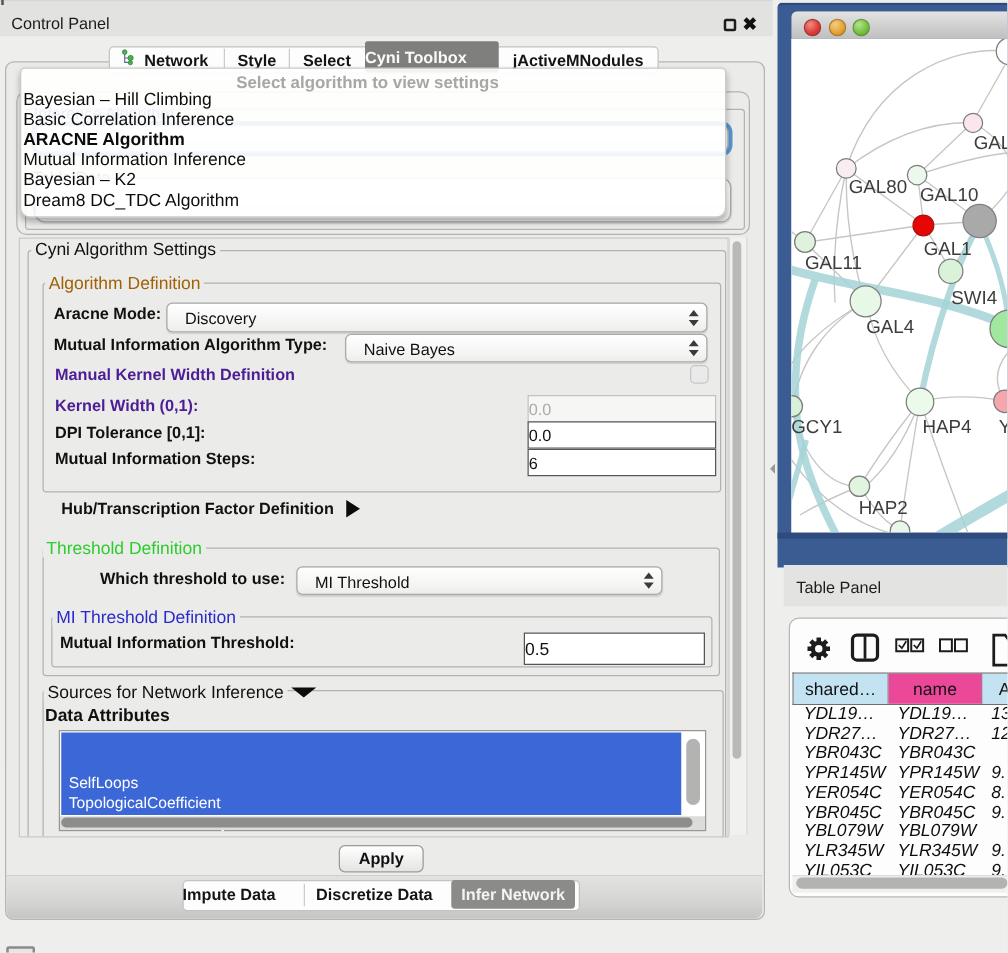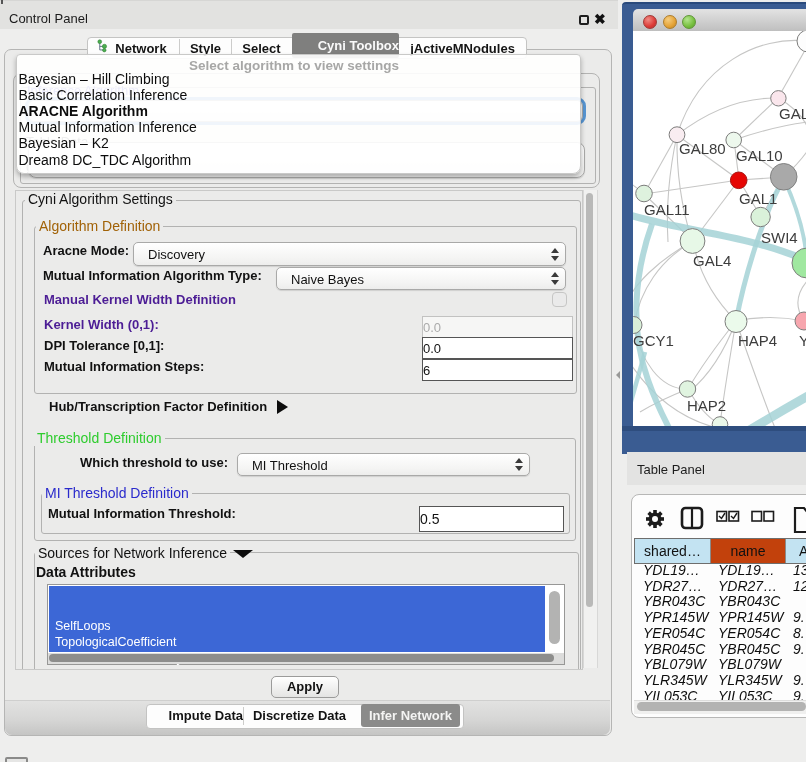--- a/index.html
+++ b/index.html
@@ -27,21 +27,21 @@
 <div class="abs" style="left:1px;top:0;width:2px;height:4px;background:#555;"></div>
 
 <div class="abs" style="left:4px;top:49px;width:606px;height:685px;background:#ebebea;border:1px solid #b5b5b4;border-radius:7px;"></div>
 
 <div class="abs" style="left:87px;top:37px;width:438px;height:20px;background:#fdfdfd;border:1px solid #c4c4c3;border-radius:4px;"></div>
 <div class="abs" style="left:179px;top:39px;width:1px;height:16px;background:#cccccb;"></div>
 <div class="abs" style="left:231px;top:39px;width:1px;height:16px;background:#cccccb;"></div>
 <div class="abs b" style="left:110px;top:41px;width:62px;font-size:13px;color:#141414;text-align:center;">Network</div>
 <div class="abs b" style="left:180px;top:41px;width:51px;font-size:13px;color:#141414;text-align:center;">Style</div>
 <div class="abs b" style="left:231px;top:41px;width:61px;font-size:13px;color:#141414;text-align:center;">Select</div>
-<div class="abs b" style="left:292px;top:33px;width:107px;height:25px;background:#7f7f7e;font-size:13px;color:#fafafa;text-align:right;line-height:25px;border-radius:2px;">Cyni Toolbox</div>
+<div class="abs b" style="left:292px;top:33px;width:107px;height:25px;background:#7f7f7e;font-size:13px;color:#fafafa;text-align:left;line-height:25px;border-radius:2px;">Cyni Toolbox</div>
 <div class="abs b" style="left:399px;top:41px;width:127px;font-size:13px;color:#141414;text-align:center;">jActiveMNodules</div>
 <svg class="abs" style="left:97px;top:39px;" width="11" height="14" viewBox="0 0 14 17">
   <path d="M3.5 4 L3.5 13.5 L8 13.5 M3.5 9 L8 9" stroke="#5c7085" stroke-width="1.2" fill="none"></path>
   <circle cx="3.5" cy="3" r="2.4" fill="#4caf50" stroke="#2e7d32" stroke-width="0.7"></circle>
   <circle cx="9.5" cy="9" r="2.7" fill="#4caf50" stroke="#2e7d32" stroke-width="0.7"></circle>
   <circle cx="9.3" cy="13.8" r="2.2" fill="#4caf50" stroke="#2e7d32" stroke-width="0.7"></circle>
 </svg>
 
 <div class="abs" style="left:13px;top:73px;width:585px;height:113px;background:#ebebea;border:1px solid #b3b3b2;border-radius:8px;"></div>
 <div class="group" style="left:20px;top:87px;width:574px;height:95px;"></div>
@@ -118,21 +118,21 @@
   </div>
 </div>
 
 <div class="abs" style="left:583px;top:190px;width:13px;height:478px;background:#f1f1f0;border-left:1px solid #d8d8d7;border-right:1px solid #d8d8d7;"></div>
 <div class="abs" style="left:586px;top:193px;width:7px;height:414px;background:#b9b9b8;border-radius:4px;"></div>
 
 <div class="abs" style="left:271px;top:676px;width:66px;height:20px;border:1px solid #9b9b9a;border-radius:5px;background:linear-gradient(#ffffff,#f0f0ef 55%,#e4e4e3);font-size:13px;font-weight:bold;color:#111;text-align:center;line-height:20px;">Apply</div>
 
 <div class="abs" style="left:5px;top:700px;width:605px;height:34px;background:linear-gradient(#e2e2e1,#d6d6d5 55%,#c5c5c4);border-radius:0 0 7px 7px;border-top:1px solid #cfcfce;"></div>
 <div class="abs" style="left:146px;top:704px;width:316px;height:23px;background:#fdfdfd;border:1px solid #c3c3c2;border-radius:4px;"></div>
-<div class="abs b" style="left:146px;top:708px;width:97px;font-size:13px;color:#141414;text-align:right;">Impute Data</div>
+<div class="abs b" style="left:146px;top:708px;width:97px;font-size:13px;color:#141414;text-align:left;">Impute Data</div>
 <div class="abs" style="left:243px;top:707px;width:1px;height:18px;background:#ccccca;"></div>
 <div class="abs b" style="left:244px;top:708px;width:111px;font-size:13px;color:#141414;text-align:center;">Discretize Data</div>
 <div class="abs b" style="left:361px;top:704px;width:99px;height:23px;background:#8b8b8a;font-size:13px;color:#f4f4f3;text-align:center;line-height:23px;border-radius:3px;">Infer Network</div>
 
 <div class="abs" style="left:5px;top:757px;width:19px;height:12px;border:2px solid #8a8a89;background:#e6e6e5;border-radius:2px;"></div>
 
 <div class="abs" style="left:15.5px;top:53.5px;width:563px;height:118px;background:rgba(255,255,255,0.91);border:1px solid #c9c9c8;border-radius:4px 4px 8px 8px;box-shadow:0 3px 5px rgba(0,0,0,0.28);">
   <div style="position:absolute;left:-4px;top:3px;width:100%;text-align:center;font-size:13.5px;font-weight:bold;color:#a7a7a6;">Select algorithm to view settings</div>
   <div style="position:absolute;left:2px;top:16px;font-size:14px;color:#0c0c0c;line-height:16.2px;white-space:nowrap;">Bayesian – Hill Climbing<br>Basic Correlation Inference<br><span class="b">ARACNE Algorithm</span><br>Mutual Information Inference<br>Bayesian – K2<br>Dream8 DC_TDC Algorithm</div>
 </div>
@@ -253,21 +253,21 @@
     <path d="M91 11 L93.5 13.5 L97 8" stroke-width="1.4"></path>
     <rect x="112" y="6.5" width="9.5" height="9.5"></rect>
     <rect x="124" y="6.5" width="9.5" height="9.5"></rect>
   </g>
 
   <path d="M155 3 L164 3 L168 8 L168 27 L155 27 Z" fill="none" stroke="#1c1c1c" stroke-width="2.2"></path>
 </svg>
 
 <div class="abs" style="left:634px;top:538px;width:172px;height:24px;border-top:1px solid #6e6e6d;border-bottom:1px solid #6e6e6d;border-left:1px solid #6e6e6d;">
   <div style="position:absolute;left:0;top:0;width:75px;height:24px;background:#c3e3f2;border-right:1px solid #8a8a89;font-size:14px;color:#111;text-align:center;line-height:24px;">shared…</div>
-  <div style="position:absolute;left:76px;top:0;width:74px;height:24px;background:#c2410c;border-right:1px solid #8a8a89;font-size:14px;color:#111;text-align:center;line-height:24px;">name</div>
+  <div style="position:absolute;left:76px;top:0;width:74px;height:24px;background:#ec4899;border-right:1px solid #8a8a89;font-size:14px;color:#111;text-align:center;line-height:24px;">name</div>
   <div style="position:absolute;left:151px;top:0;width:21px;height:24px;background:#c3e3f2;font-size:14px;color:#111;padding-left:13px;line-height:24px;">A</div>
 </div>
 
 <div class="abs" style="left:634px;top:563px;width:172px;height:148px;overflow:hidden;font-size:14px;color:#0d0d0d;font-style:italic;">
   <div style="position:absolute;left:9px;top:0;line-height:15.7px;white-space:nowrap;">YDL19…<br>YDR27…<br>YBR043C<br>YPR145W<br>YER054C<br>YBR045C<br>YBL079W<br>YLR345W<br>YIL053C</div>
   <div style="position:absolute;left:84px;top:0;line-height:15.7px;white-space:nowrap;">YDL19…<br>YDR27…<br>YBR043C<br>YPR145W<br>YER054C<br>YBR045C<br>YBL079W<br>YLR345W<br>YIL053C</div>
   <div style="position:absolute;left:159px;top:0;line-height:15.7px;white-space:nowrap;">13<br>12<br>&nbsp;<br>9.<br>8.<br>9.<br>&nbsp;<br>9.<br>9.</div>
 </div>
 
 <div class="abs" style="left:634px;top:700px;width:172px;height:13px;background:#f0f0ef;border-top:1px solid #dddddc;"></div>

